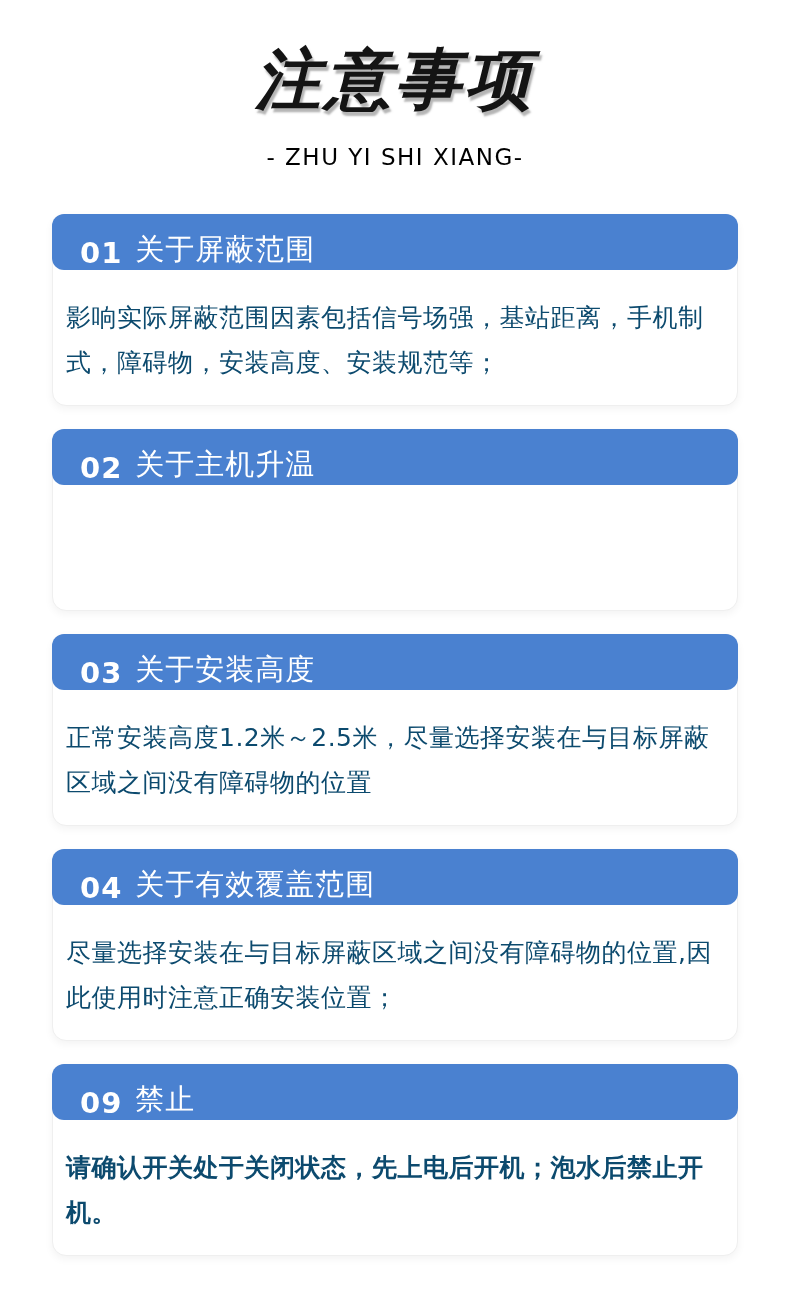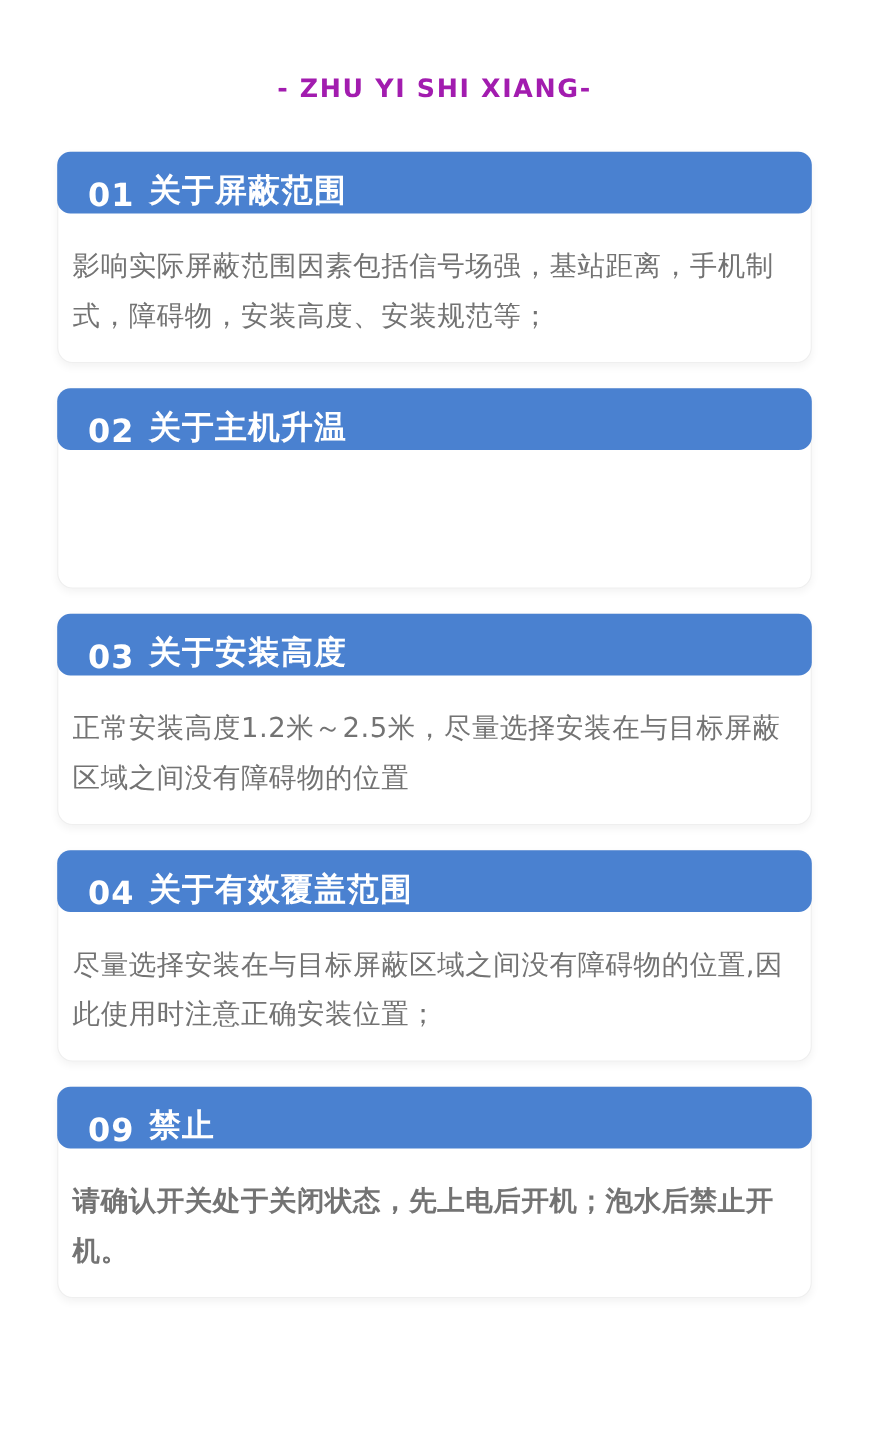--- a/index.html
+++ b/index.html
@@ -19,22 +19,22 @@
     font-weight: 900;
     font-style: italic;
     color: #141414;
     letter-spacing: 4px;
     line-height: 1.15;
     text-shadow: 2px 4px 2px rgba(120,120,120,0.55);
   }
   .page-subtitle {
     margin-top: 26px;
     font-size: 23px;
-    font-weight: bold;
-    color: #a21caf;
+    font-weight: normal;
+    color: #000000;
     letter-spacing: 1.5px;
   }
 
   .sections {
     width: 686px;
     margin: 44px auto 0 auto;
   }
   .section {
     position: relative;
     margin-bottom: 23px;
@@ -59,39 +59,40 @@
     padding-left: 28px;
     color: #ffffff;
   }
   .section-number {
     font-size: 29px;
     font-weight: bold;
     letter-spacing: 1px;
   }
   .section-title {
     font-size: 29px;
-    font-weight: bold;
+    font-weight: normal;
     margin-left: 13px;
     letter-spacing: 1px;
   }
   .section-body {
     font-size: 25px;
     line-height: 45px;
-    color: #737373;
+    color: #0c4a6e;
     padding-top: 24px;
     letter-spacing: 0.5px;
   }
   .section-body.emphasis { font-weight: bold; }
 </style>
 </head>
 <body>
 
 <div class="page">
 
   <div class="title-block">
+    <div class="page-title">注意事项</div>
     <div class="page-subtitle">- ZHU YI SHI XIANG-</div>
   </div>
 
   <div class="sections">
 
     <div class="section">
       <div class="section-card">
         <div class="section-header">
           <span class="section-number">01</span>
           <span class="section-title">关于屏蔽范围</span>

